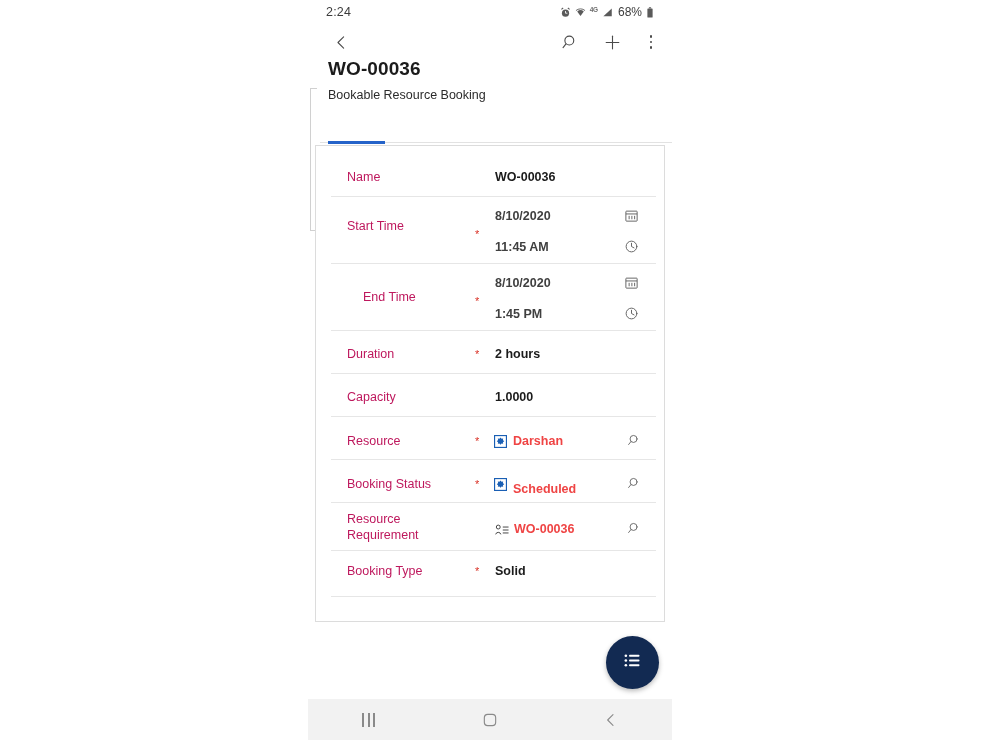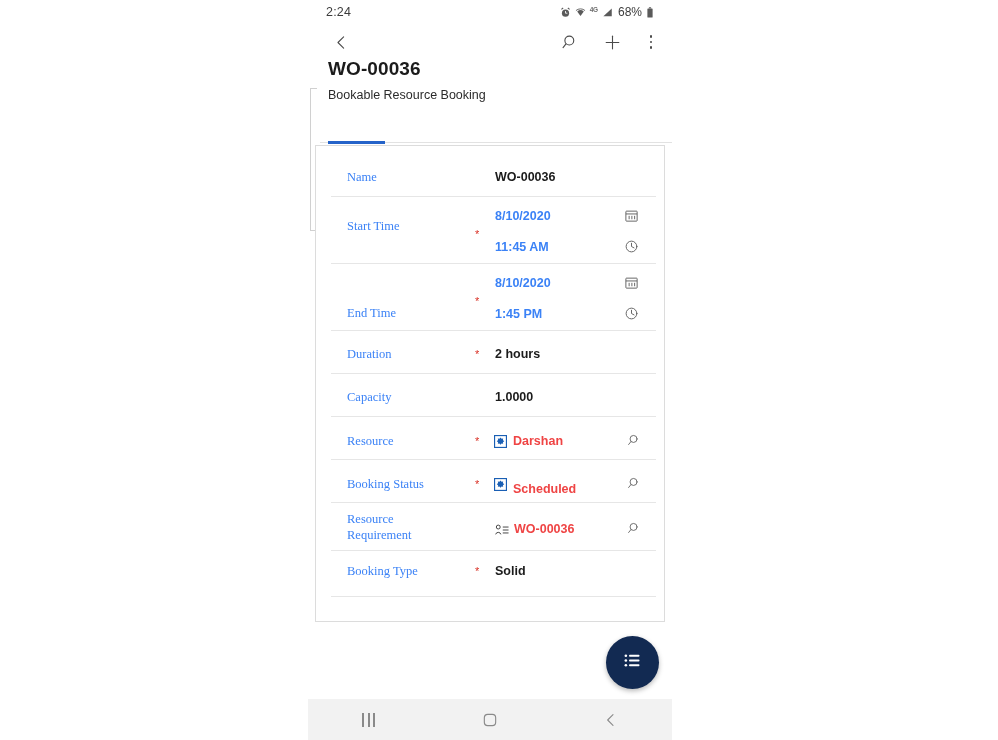--- a/index.html
+++ b/index.html
@@ -90,34 +90,34 @@
   }
   .row{
     position:relative;display:flex;align-items:center;
     box-sizing:border-box;
   }
   .divider{
     position:absolute;left:15px;width:325px;height:1px;background:#e6e6e6;
   }
   .lbl{
     position:absolute;left:31px;
-    font-size:12.5px;color:#3b82f6;line-height:15px;font-family:Liberation Serif, serif;
+    font-size:12.5px;color:#be185d;line-height:15px;
   }
   .star{
     position:absolute;left:159px;font-size:11px;color:#d93025;line-height:11px;
   }
   .val{
     position:absolute;left:179px;
     font-size:12.5px;color:#1b1b1b;font-weight:bold;
   }
   .link{
     position:absolute;font-size:12.5px;color:#ef4444;font-weight:bold;
   }
   .dtval{
-    position:absolute;left:179px;font-size:12.5px;color:#3b82f6;font-weight:bold;
+    position:absolute;left:179px;font-size:12.5px;color:#404040;font-weight:bold;
   }
   .fieldicon{
     position:absolute;color:#5e5e5e;display:flex;align-items:center;justify-content:center;
   }
   .entityicon{position:absolute;}
 
   
   .fab{
     position:absolute;left:298px;top:636px;width:53px;height:53px;border-radius:50%;
     background:#122a52;display:flex;align-items:center;justify-content:center;
@@ -230,21 +230,21 @@
         <span class="fieldicon" style="left:308px;top:93px;">
           <svg width="15" height="15" viewBox="0 0 24 24" fill="none" stroke="#5e5e5e" stroke-width="1.5" stroke-linecap="round">
             <circle cx="12" cy="12" r="8.6"></circle>
             <polyline points="12 6.8 12 12 16 14.2"></polyline>
           </svg>
         </span>
       </div>
       <div class="divider" style="top:117px;"></div>
 
       <div class="row">
-        <span class="lbl" style="top:160px;">End Time</span>
+        <span class="lbl" style="top:144px;margin-left:16px;">End Time</span>
         <span class="star" style="top:150px;">*</span>
         <span class="dtval" style="top:130px;">8/10/2020</span>
         <span class="dtval" style="top:161px;">1:45 PM</span>
         <span class="fieldicon" style="left:308px;top:129px;">
           <svg width="15" height="15" viewBox="0 0 24 24" fill="none" stroke="#5e5e5e" stroke-width="1.5">
             <rect x="3" y="5" width="18" height="16" rx="1"></rect>
             <line x1="3" y1="9.5" x2="21" y2="9.5"></line>
             <line x1="8.2" y1="12.5" x2="8.2" y2="18"></line>
             <line x1="12.6" y1="12.5" x2="12.6" y2="18"></line>
             <line x1="17" y1="12.5" x2="17" y2="18"></line>

